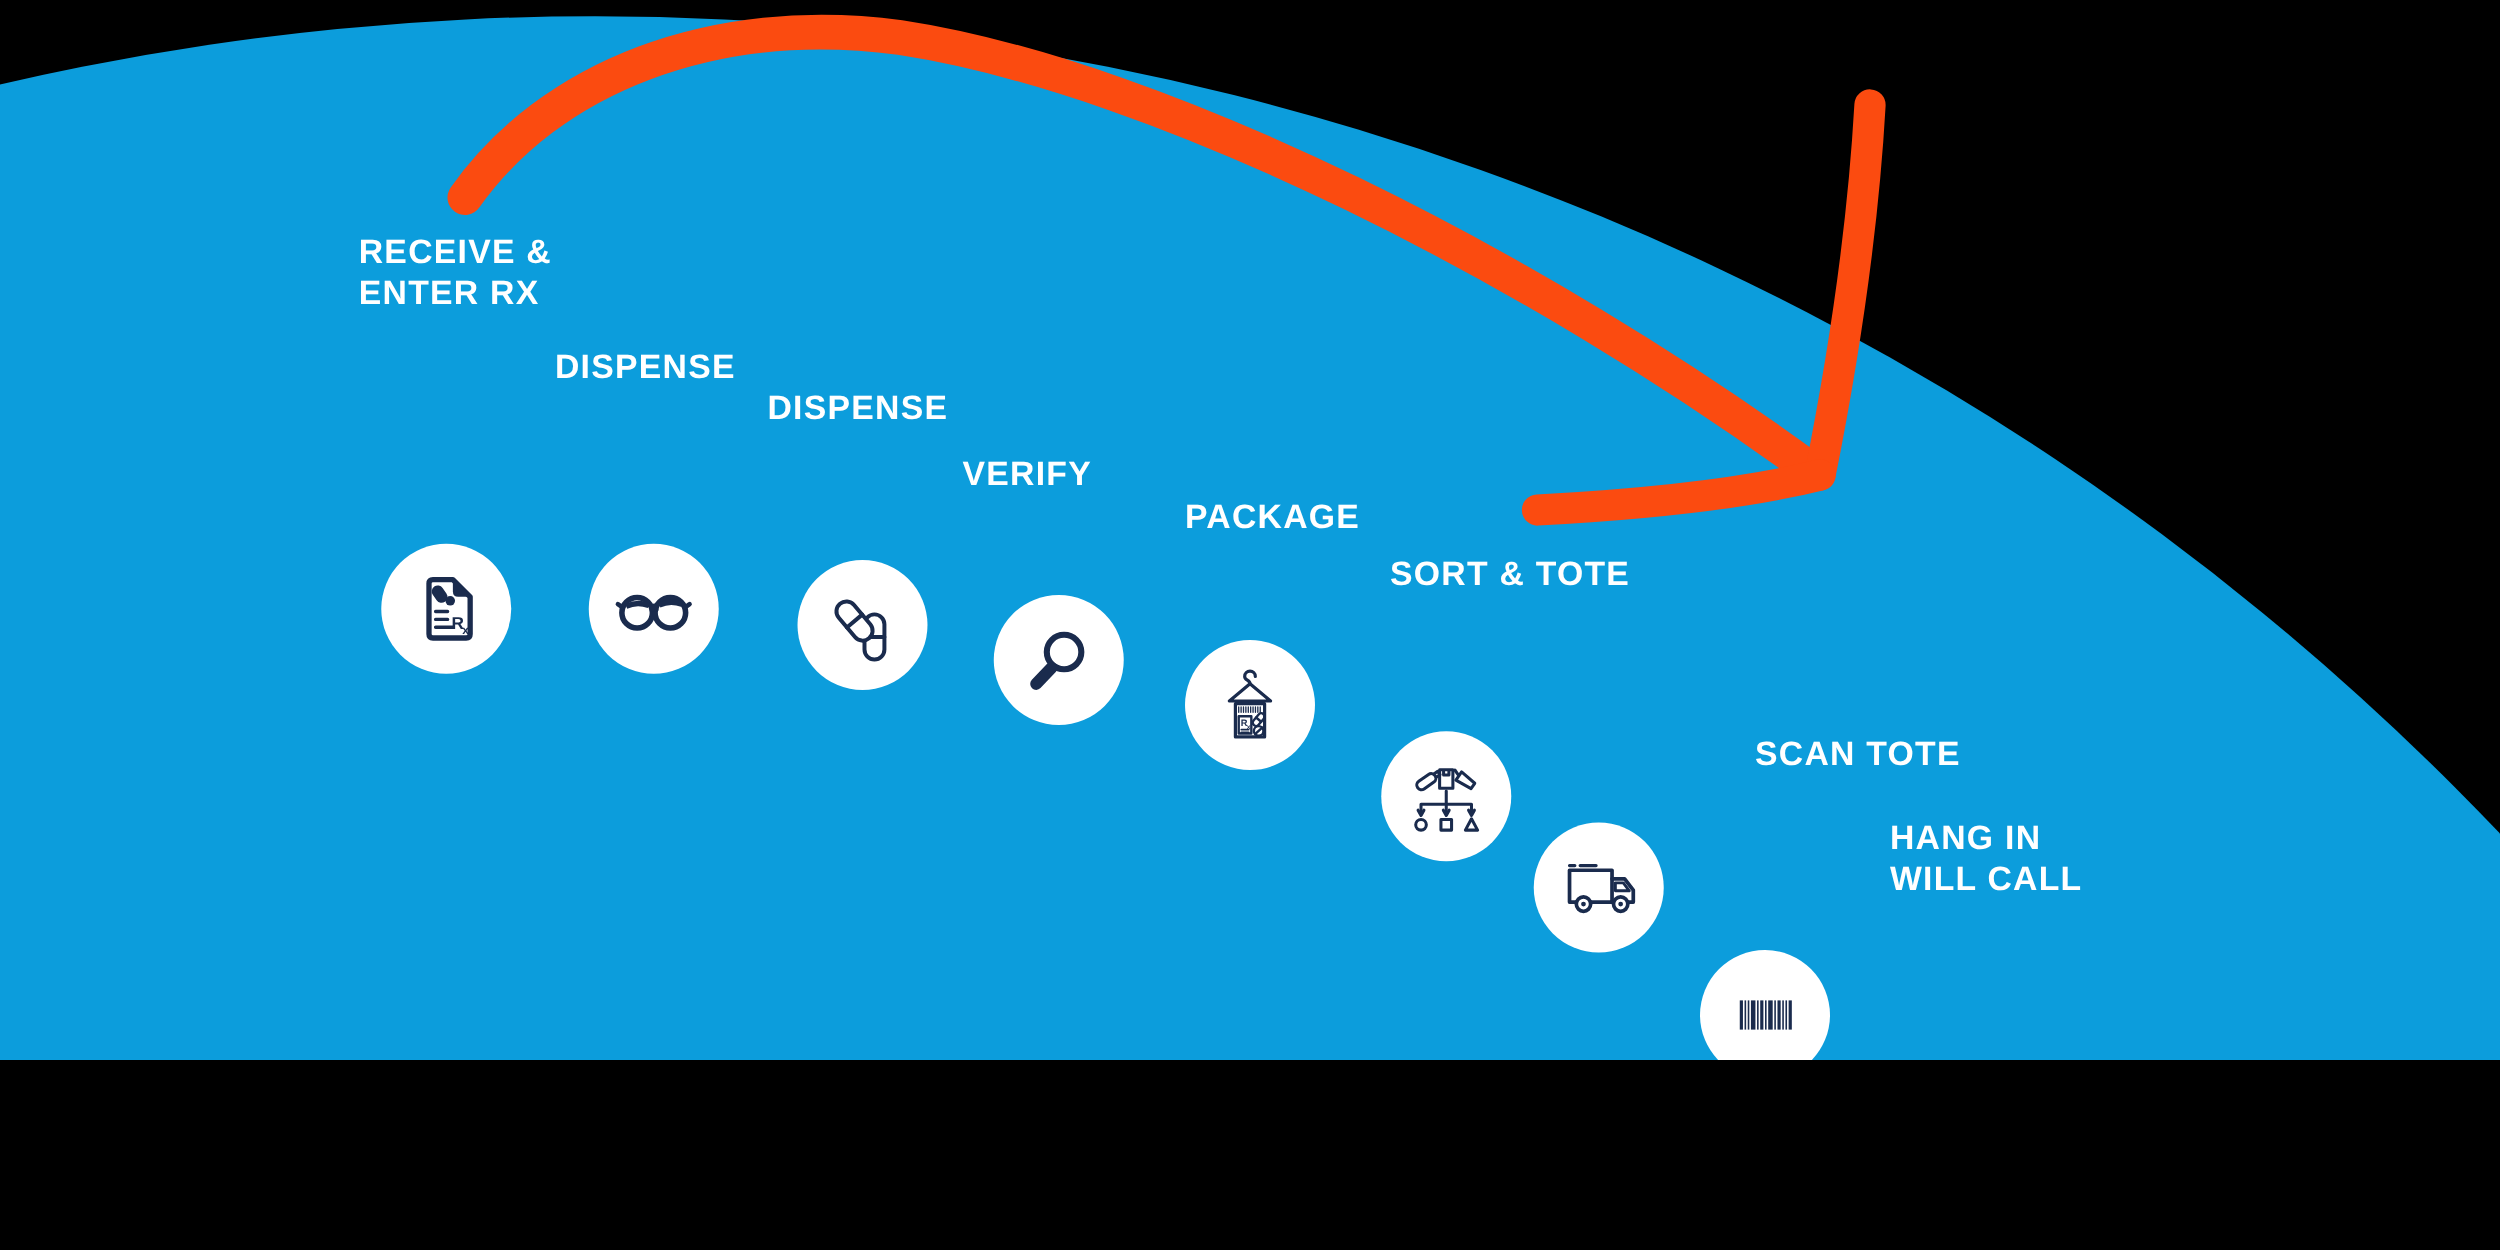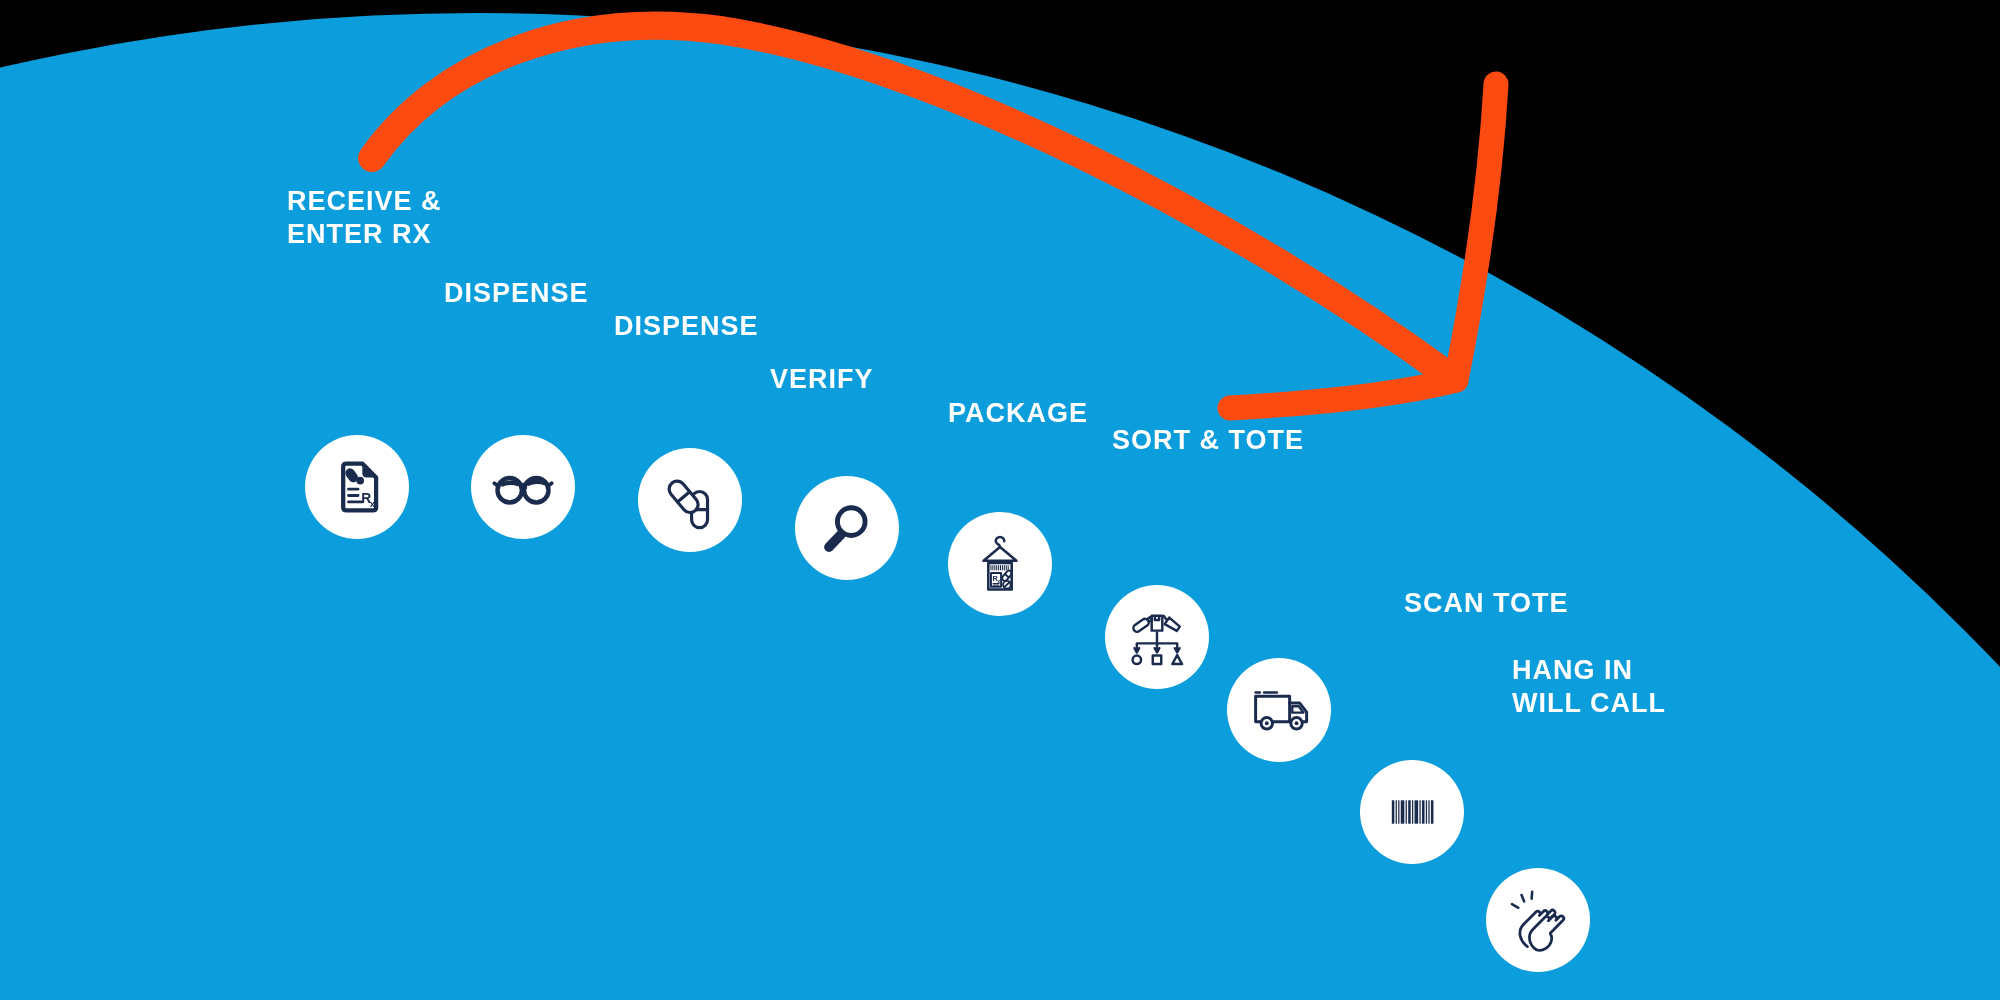--- a/index.html
+++ b/index.html
@@ -1,21 +1,21 @@
 <!DOCTYPE html>
 <html><head>
 <meta charset="utf-8">
 <style>
   html,body{margin:0;padding:0;}
   body{
     width:2000px;height:1000px;overflow:hidden;position:relative;
     background:#000000;
     font-family:"Liberation Sans", sans-serif;
   }
-  .stage{position:absolute;inset:0;width:2000px;height:1000px;overflow:hidden;}
+  .stage{position:absolute;inset:0;width:2000px;height:848px;overflow:hidden;}
 
   
   .blue-circle{
     position:absolute;
     left:-1627px;top:13px;
     width:4206px;height:4206px;
     border-radius:50%;
     background:#0C9DDC;
   }
 
@@ -32,21 +32,21 @@
     line-height:33px;
     letter-spacing:1px;
     white-space:nowrap;
   }
   .step-label span{display:block;}
   .s0{left:287px;top:185px;}
   .s1{left:444px;top:277px;}
   .s2{left:614px;top:310px;}
   .s3{left:770px;top:363px;}
   .s4{left:948px;top:397px;}
-  .s5{left:1112px;top:424px;}
+  .s5{left:1112px;top:443px;}
   .s6{left:1250px;top:500px;}
   .s7{left:1404px;top:587px;}
   .s8{left:1512px;top:654px;}
 
   
   .icon-circle{
     position:absolute;
     width:104px;height:104px;border-radius:50%;
     background:#FFFFFF;
     display:flex;align-items:center;justify-content:center;

